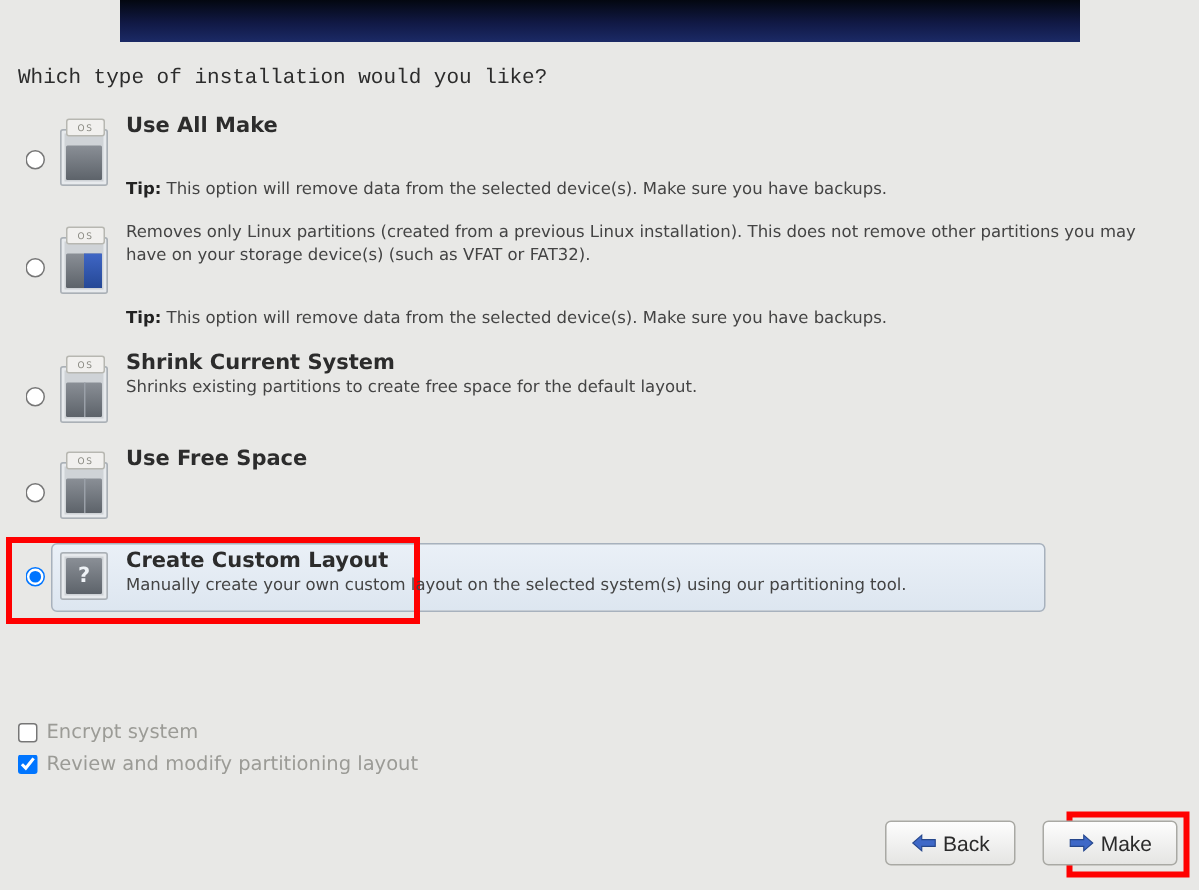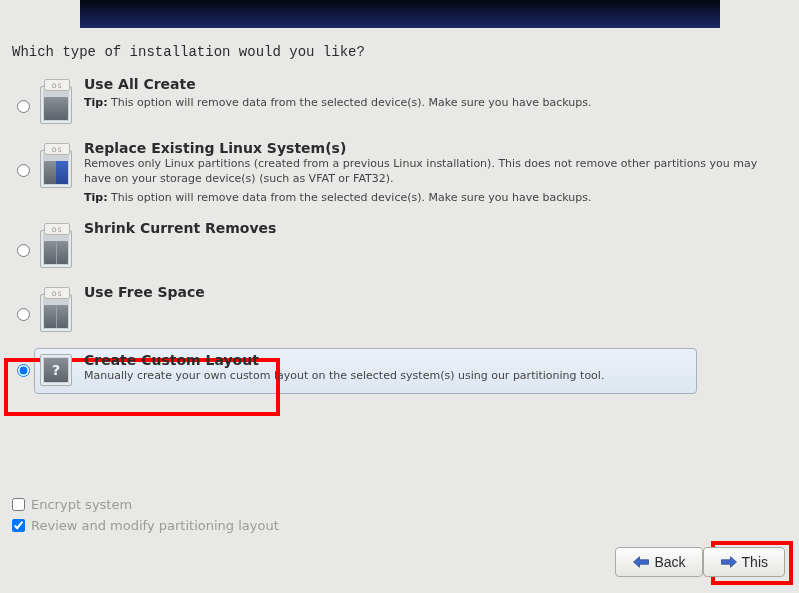--- a/index.html
+++ b/index.html
@@ -109,21 +109,21 @@
     margin-bottom: 1px;
   }
   .opt-desc {
     font-size: 11px;
     color: #444;
     line-height: 1.35;
   }
   .opt-tip {
     font-size: 11px;
     color: #444;
-    margin-top: 4px;
+    margin-top: 27px;
   }
   .opt-tip b { color:#222; }
 
   
   .option-row.selected .selected-panel {
     position:absolute;
     left:22px;
     right:90px;
     height:46px;
     border:1px solid #a7b1bd;
@@ -142,35 +142,36 @@
   
   .hilite {
     position:absolute;
     border:4px solid #ff0000;
     pointer-events:none;
   }
 
   .checkboxes {
     position:absolute;
     left:12px;
-    bottom:60px;
+    bottom:76px;
     font-size:13px;
     color:#9b9b96;
   }
   .cb-row {
     display:flex; align-items:center; gap:6px;
     margin-top:6px;
   }
   .cb-row input { margin:0; }
 
   .footer {
     position:absolute;
     bottom:16px;
     right:14px;
     display:flex;
+    gap:18px;
   }
   .btn {
     display:inline-flex;
     align-items:center;
     gap:4px;
     height:30px;
     padding:0 16px;
     font-size:14px;
     color:#2b2b2b;
     background:linear-gradient(180deg,#fdfdfd,#e5e5e3);
@@ -193,54 +194,54 @@
     <div class="radio-col">
       <input type="radio" name="install" style="">
     </div>
     <div class="icon-col">
       <div class="icon-box">
           <div class="icon-label">OS</div>
           <div class="icon-inner"></div>
         </div>
     </div>
     <div class="text-col">
-      <div class="opt-title">Use All Create</div>
+      <div class="opt-title">Use All Make</div>
       <div class="opt-tip"><b>Tip:</b><span> This option will remove data from the selected device(s).  Make sure you have backups.</span></div>
     </div>
   </div>
 
   <div class="option-row">
     <div class="radio-col">
       <input type="radio" name="install" style="">
     </div>
     <div class="icon-col">
       <div class="icon-box">
           <div class="icon-label">OS</div>
           <div class="icon-inner split blue"></div>
         </div>
     </div>
     <div class="text-col">
-      <div class="opt-title">Replace Existing Linux System(s)</div>
       <div class="opt-desc">Removes only Linux partitions (created from a previous Linux installation).  This does not remove other partitions you may have on your storage device(s) (such as VFAT or FAT32).</div>
       <div class="opt-tip"><b>Tip:</b><span> This option will remove data from the selected device(s).  Make sure you have backups.</span></div>
     </div>
   </div>
 
   <div class="option-row">
     <div class="radio-col">
       <input type="radio" name="install" style="">
     </div>
     <div class="icon-col">
       <div class="icon-box">
           <div class="icon-label">OS</div>
           <div class="icon-inner split"></div>
         </div>
     </div>
     <div class="text-col">
-      <div class="opt-title">Shrink Current Removes</div>
+      <div class="opt-title">Shrink Current System</div>
+      <div class="opt-desc">Shrinks existing partitions to create free space for the default layout.</div>
     </div>
   </div>
 
   <div class="option-row">
     <div class="radio-col">
       <input type="radio" name="install" style="">
     </div>
     <div class="icon-col">
       <div class="icon-box">
           <div class="icon-label">OS</div>
@@ -288,15 +289,15 @@
   <button class="btn">
     <svg viewBox="0 0 24 16">
       <path d="M10 1 L2 8 L10 15 L10 11 L22 11 L22 5 L10 5 Z" fill="#3e68c7" stroke="#26478c" stroke-width="1"></path>
     </svg>
     <span>Back</span>
   </button>
   <button class="btn">
     <svg viewBox="0 0 24 16">
       <path d="M14 1 L22 8 L14 15 L14 11 L2 11 L2 5 L14 5 Z" fill="#3e68c7" stroke="#26478c" stroke-width="1"></path>
     </svg>
-    <span>This</span>
+    <span>Make</span>
   </button>
 </div>
 
 </body></html>

